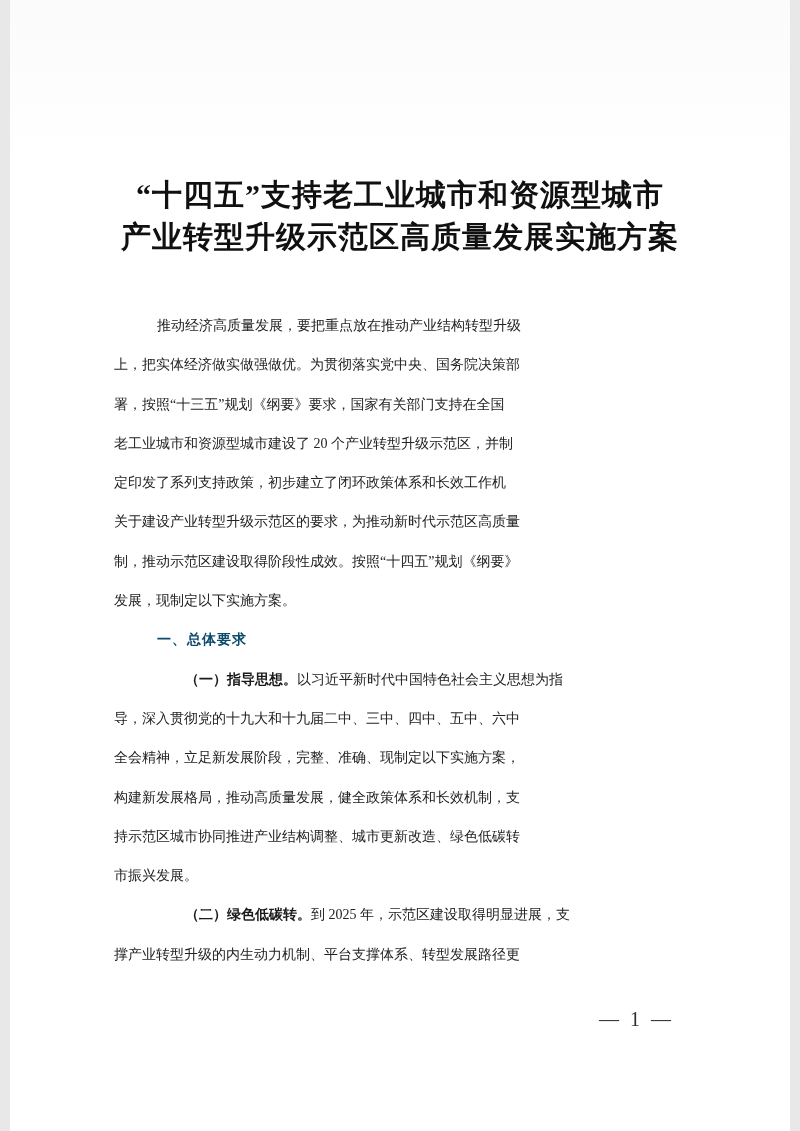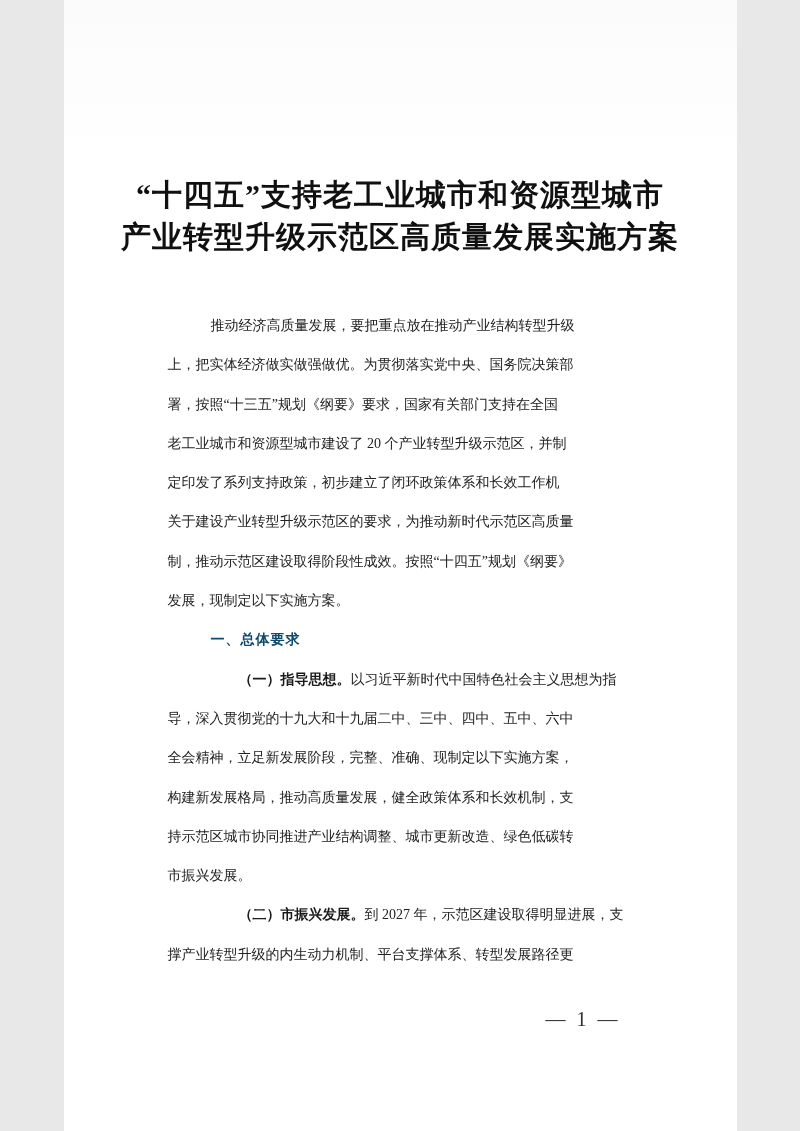--- a/index.html
+++ b/index.html
@@ -2,21 +2,21 @@
 <html><head>
 <meta charset="utf-8">
 <style>
   html, body {
     margin: 0;
     padding: 0;
     background: #e8e8e8;
   }
   .page {
     position: relative;
-    width: 673px;
+    width: 780px;
     height: 1131px;
     margin: 0 auto;
     background: #ffffff;
     overflow: hidden;
     font-family: "Liberation Serif", "DejaVu Serif", serif;
     color: #1e1e1e;
   }
   
   .scan-haze {
     position: absolute;
@@ -97,19 +97,19 @@
     <div class="line indent heading">一、总体要求</div>
     <div class="line indent">
       <span class="lead">（一）指导思想。</span><span>以习近平新时代中国特色社会主义思想为指</span>
     </div>
     <div class="line">导，深入贯彻党的十九大和十九届二中、三中、四中、五中、六中</div>
     <div class="line">全会精神，立足新发展阶段，完整、准确、现制定以下实施方案，</div>
     <div class="line">构建新发展格局，推动高质量发展，健全政策体系和长效机制，支</div>
     <div class="line">持示范区城市协同推进产业结构调整、城市更新改造、绿色低碳转</div>
     <div class="line">市振兴发展。</div>
     <div class="line indent">
-      <span class="lead">（二）市振兴发展。</span><span>到 2027 年，示范区建设取得明显进展，支</span>
+      <span class="lead">（二）绿色低碳转。</span><span>到 2025 年，示范区建设取得明显进展，支</span>
     </div>
     <div class="line">撑产业转型升级的内生动力机制、平台支撑体系、转型发展路径更</div>
   </div>
 
   <div class="page-number">— 1 —</div>
 </div>
 
 </body></html>

